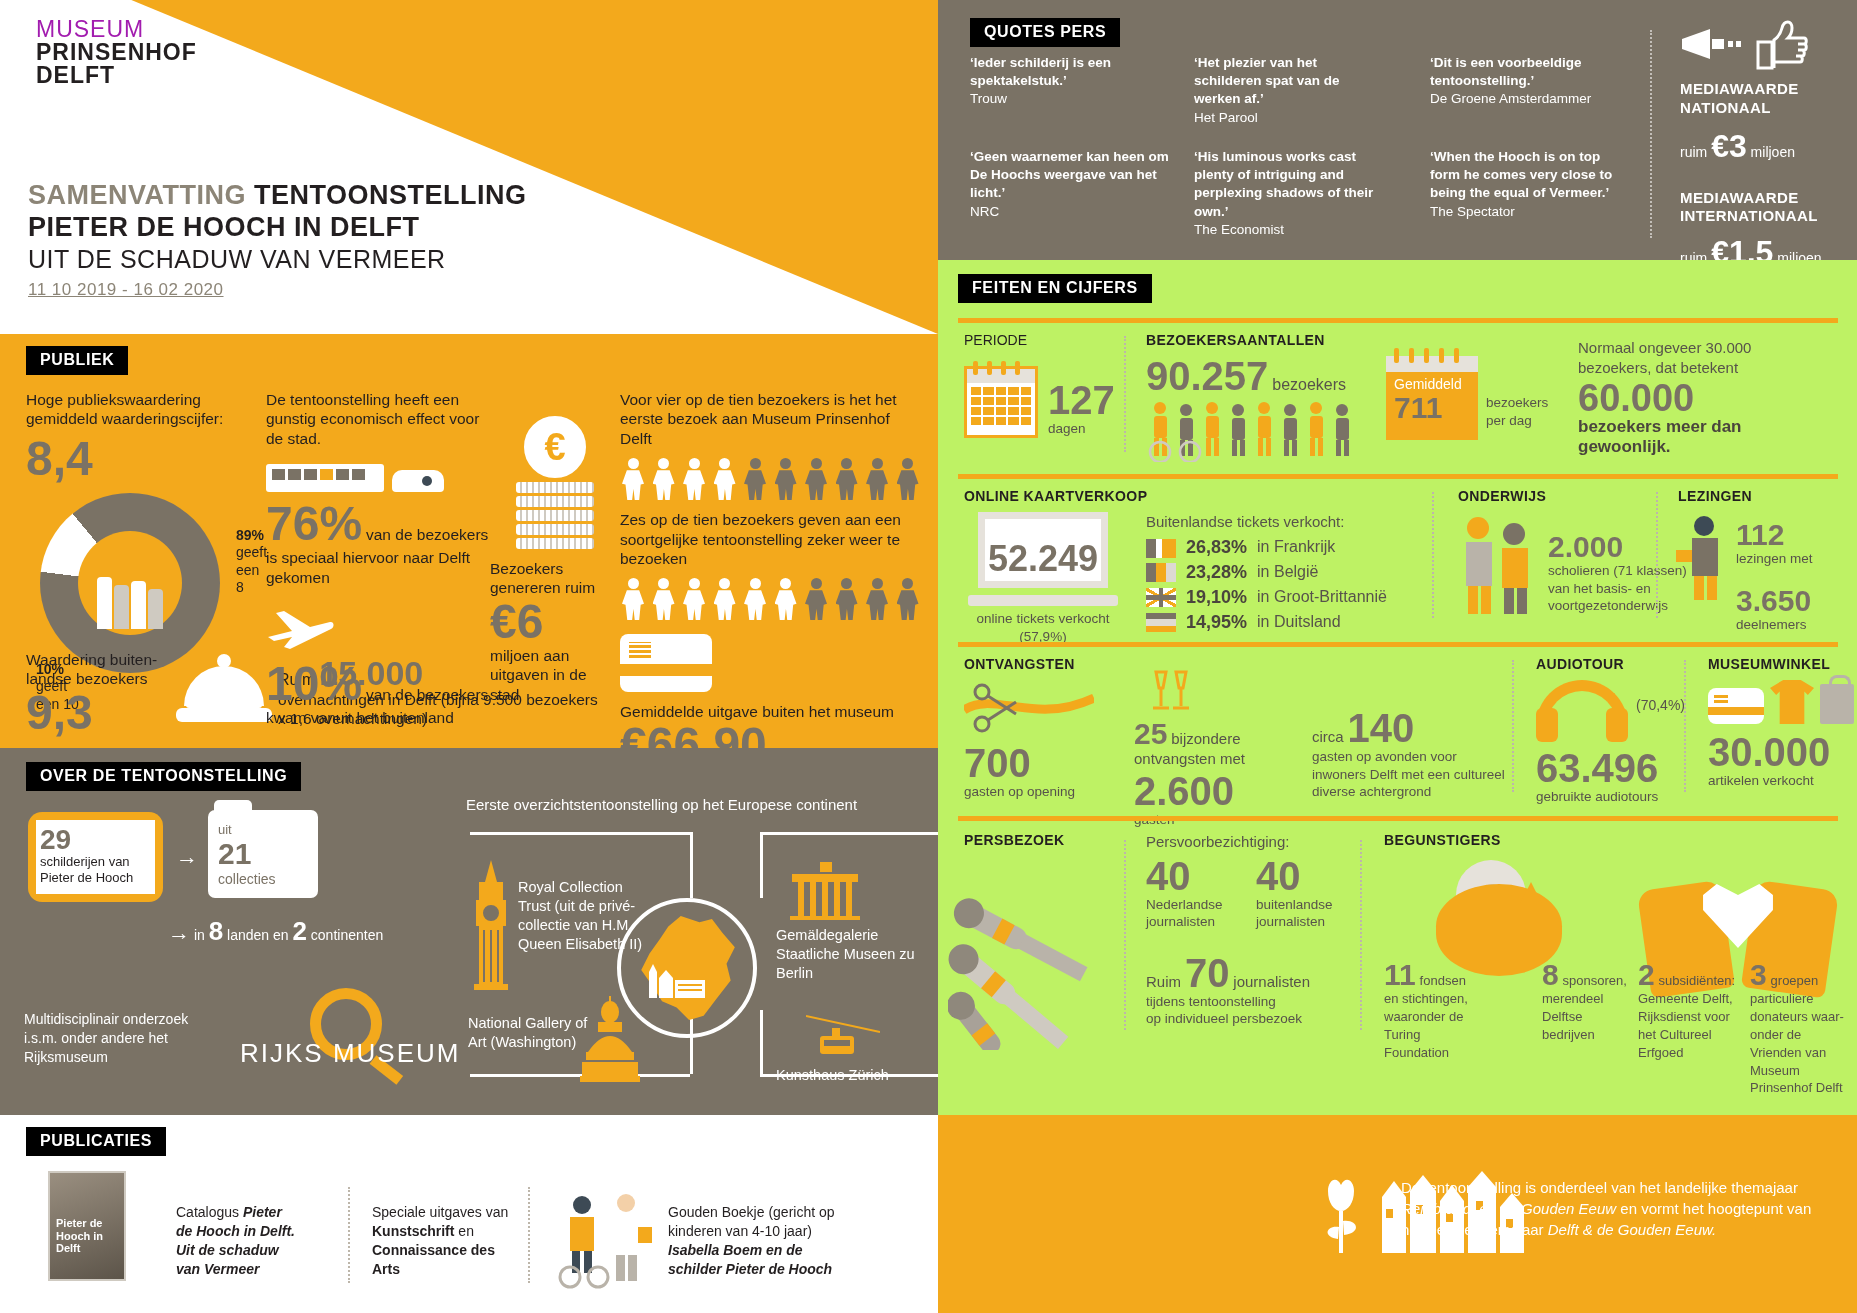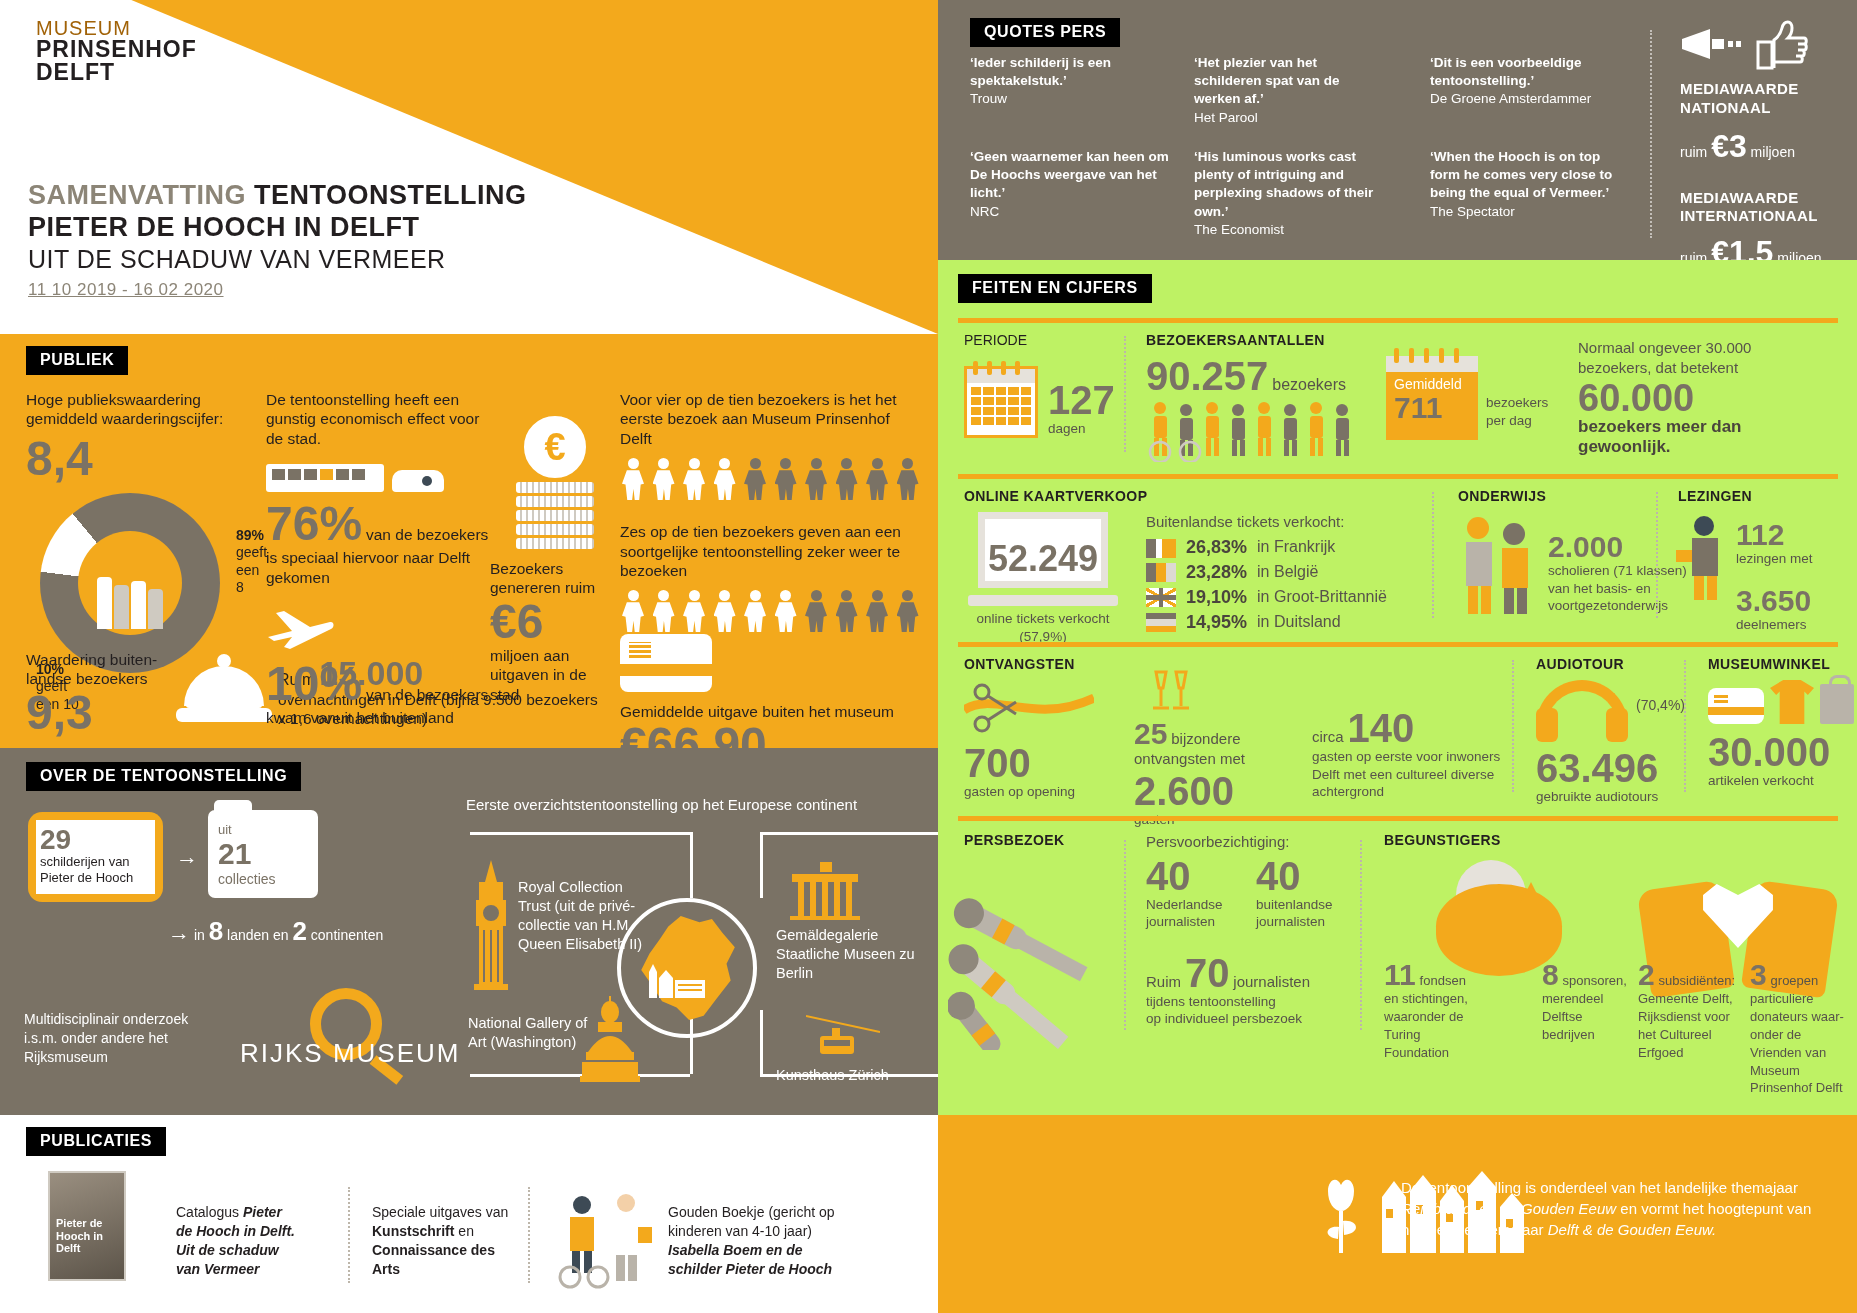--- a/index.html
+++ b/index.html
@@ -27,21 +27,21 @@
     position: absolute; left: 0; top: 0; width: 938px; height: 334px;
     background: #ffffff; overflow: hidden;
   }
   #left-top .tri {
     position: absolute; right: 0; top: 0; width: 938px; height: 334px;
     background: #f3a91c;
     clip-path: polygon(100% 0, 100% 100%, 100% 100%, 14% 0);
   }
   #logo { position: absolute; left: 36px; top: 18px; line-height: 1.0; }
   #logo div { font-weight: bold; letter-spacing: 1px; }
-  #logo .l1 { font-size: 20px; color: #a16207; font-weight: 500; }
+  #logo .l1 { font-size: 23px; color: #a21caf; font-weight: 500; }
   #logo .l2 { font-size: 23px; color: #231f20; }
   #logo .l3 { font-size: 23px; color: #231f20; }
 
   #title-block { position: absolute; left: 28px; top: 180px; }
   #title-block .t1 { font-size: 27px; font-weight: bold; letter-spacing: .5px; }
   #title-block .t1 .soft { color: #8c8577; }
   #title-block .t2 { font-size: 27px; font-weight: bold; letter-spacing: .5px; margin-top: 1px; }
   #title-block .t3 { font-size: 25px; letter-spacing: .5px; margin-top: 2px; color: #231f20; }
   #title-block .t4 { font-size: 17px; color: #8c8577; margin-top: 6px; letter-spacing: .5px; text-decoration: underline; }
 
@@ -365,21 +365,21 @@
           </span>
         <span class="person g">
             <i class="head"></i>
             <i class="body"></i>
           </span>
         <span class="person g">
             <i class="head"></i>
             <i class="body"></i>
           </span>
       </div>
-      <div class="p-txt" style="margin-top:22px">Zes op de tien bezoekers geven aan een soortgelijke tentoonstelling zeker weer te bezoeken</div>
+      <div class="p-txt" style="margin-top:10px">Zes op de tien bezoekers geven aan een soortgelijke tentoonstelling zeker weer te bezoeken</div>
       <div class="people-row" style="margin-top:10px">
         <span class="person w">
             <i class="head"></i>
             <i class="body"></i>
           </span>
         <span class="person w">
             <i class="head"></i>
             <i class="body"></i>
           </span>
         <span class="person w">
@@ -843,21 +843,21 @@
         <span class="n-lg">25</span>
         <span class="sm" style="font-size:15px">bijzondere ontvangsten met</span>
       </div>
       <div class="n-xl" style="margin-top:2px">2.600</div>
       <div class="sm">gasten</div>
     </div>
 
     <div class="abs" style="left:374px;top:448px;width:200px">
       <span class="sm" style="font-size:15px">circa</span>
       <span class="n-xl">140</span>
-      <div class="sm">gasten op eerste voor inwoners Delft met een cultureel diverse achtergrond</div>
+      <div class="sm">gasten op avonden voor inwoners Delft met een cultureel diverse achtergrond</div>
     </div>
 
     <div class="vdot abs" style="left:574px;top:400px;height:132px"></div>
     <div class="abs sect-title" style="left:598px;top:396px">AUDIOTOUR</div>
     <div class="abs" style="left:598px;top:420px">
       <div style="display:flex;align-items:flex-end;gap:8px">
         <div class="headphone">
             <i class="band"></i>
             <i class="ear l"></i>
             <i class="ear r"></i>

